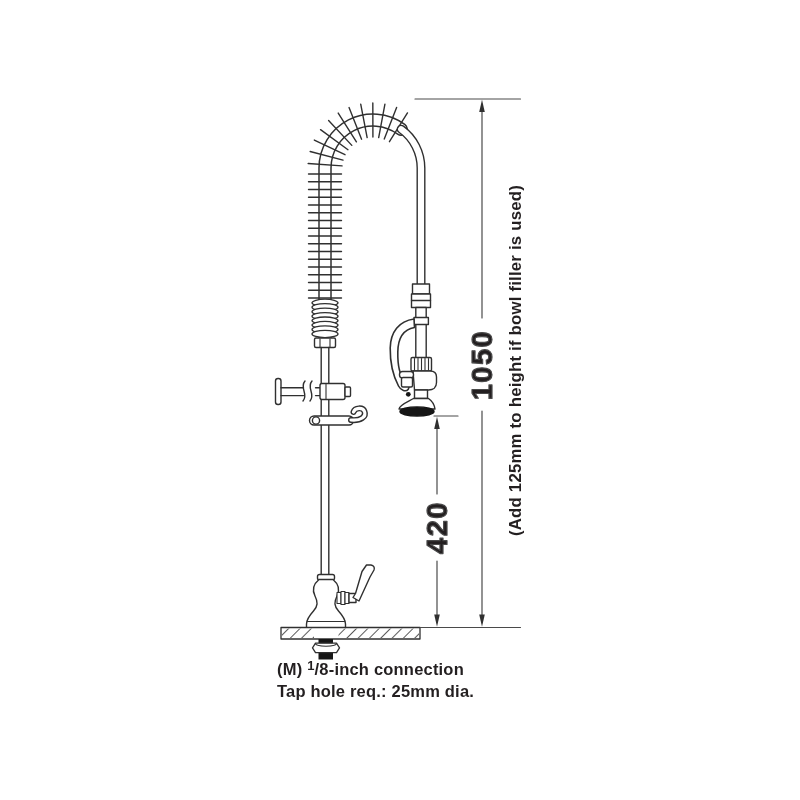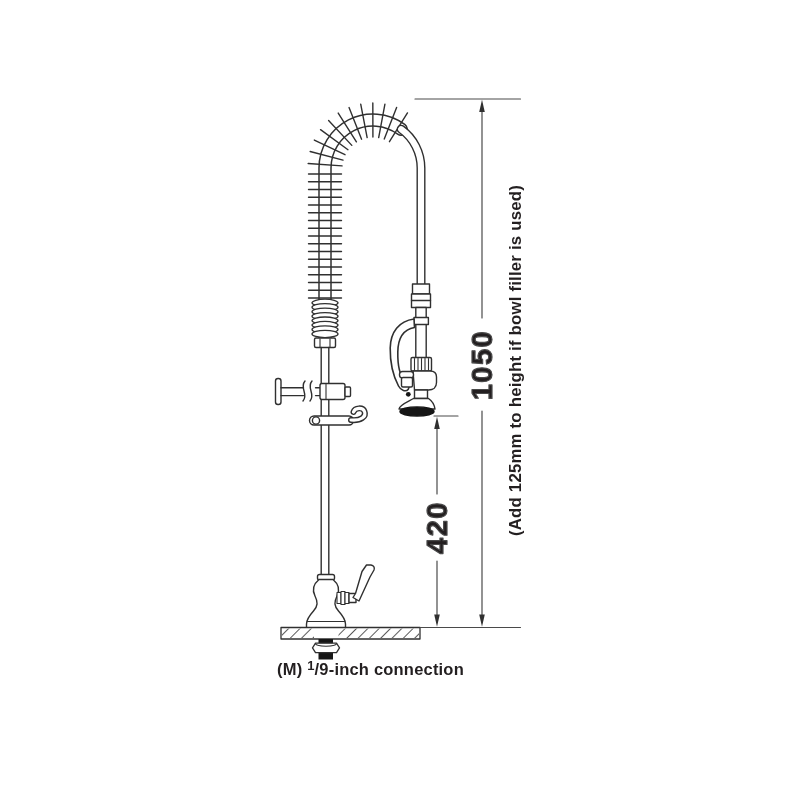--- a/index.html
+++ b/index.html
@@ -183,15 +183,16 @@
       <line x1="437" y1="561" x2="437" y2="616"></line>
       <polygon points="437,416.7 434.2,429 439.8,429" fill="#303030" stroke="none"></polygon>
       <polygon points="437,626.8 434.2,614.5 439.8,614.5" fill="#303030" stroke="none"></polygon>
       <text class="dim-num" x="437" y="527.5" text-anchor="middle" dominant-baseline="central" transform="rotate(-90 437 527.5)">420</text>
     </g>
 
     <text class="dim-note" x="515" y="360.5" text-anchor="middle" dominant-baseline="central" transform="rotate(-90 515 360.5)">(Add 125mm to height if bowl filler is used)</text>
   </svg>
 
   <div class="caption" style="left:277px;top:659px;">
-    <div><span>(M) </span><span class="sup">1</span><span>/9-inch connection</span></div>
+    <div><span>(M) </span><span class="sup">1</span><span>/8-inch connection</span></div>
+    <div>Tap hole req.: 25mm dia.</div>
   </div>
 </div>
 
 </body></html>

